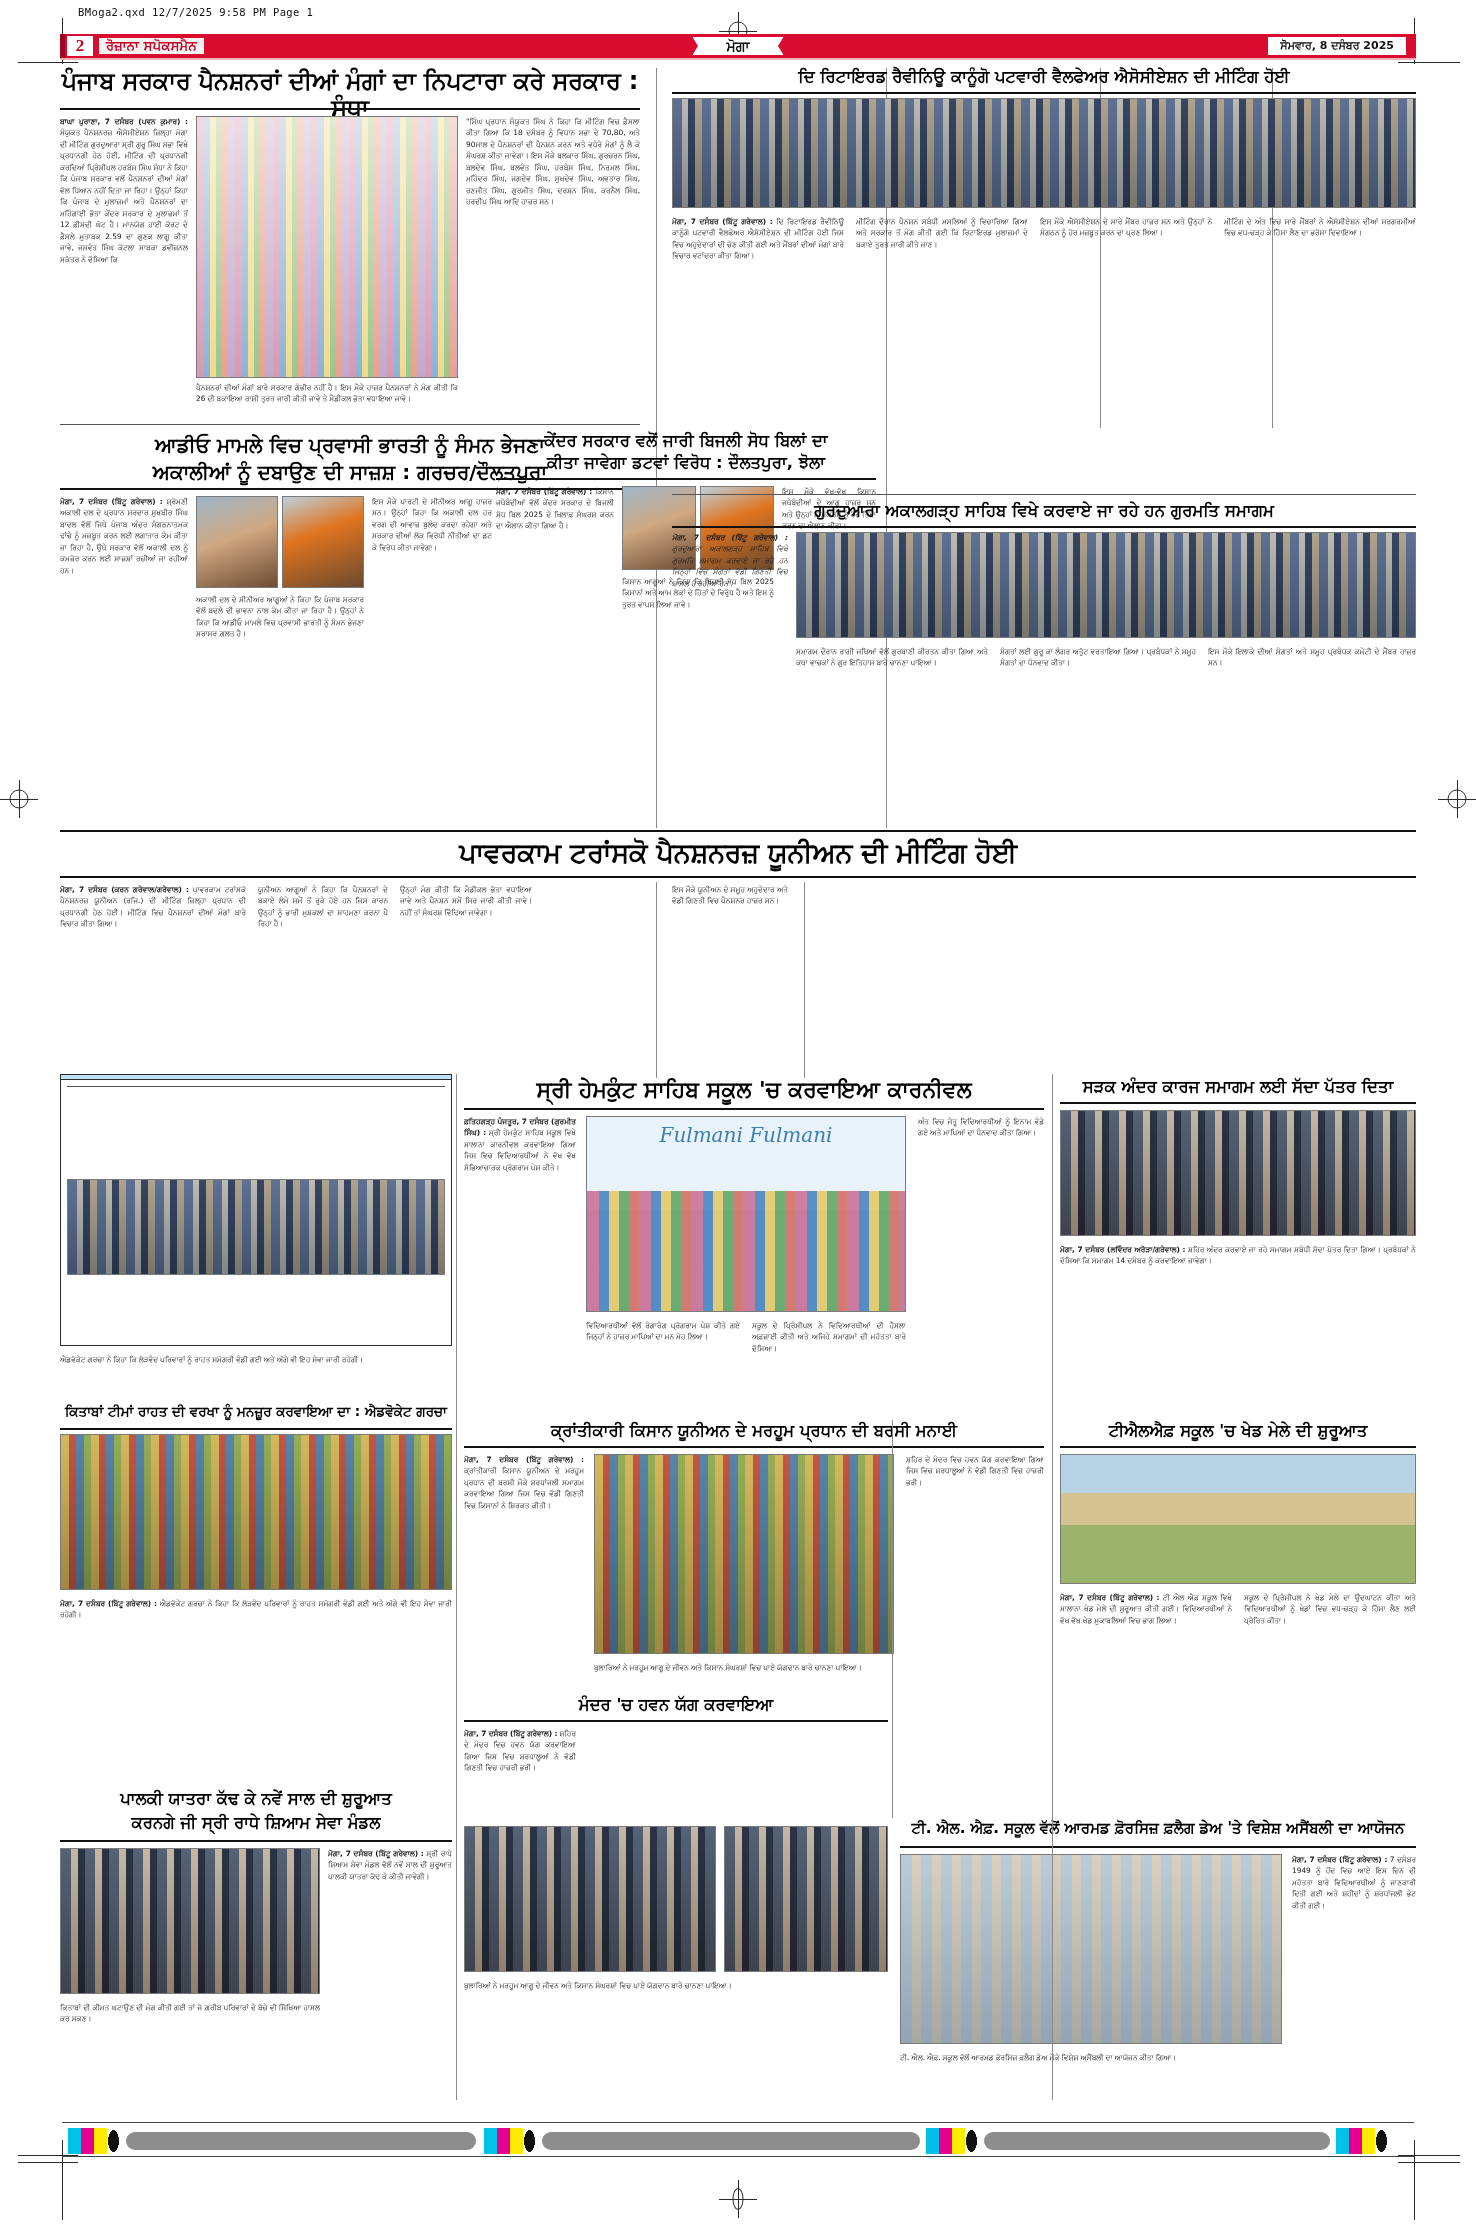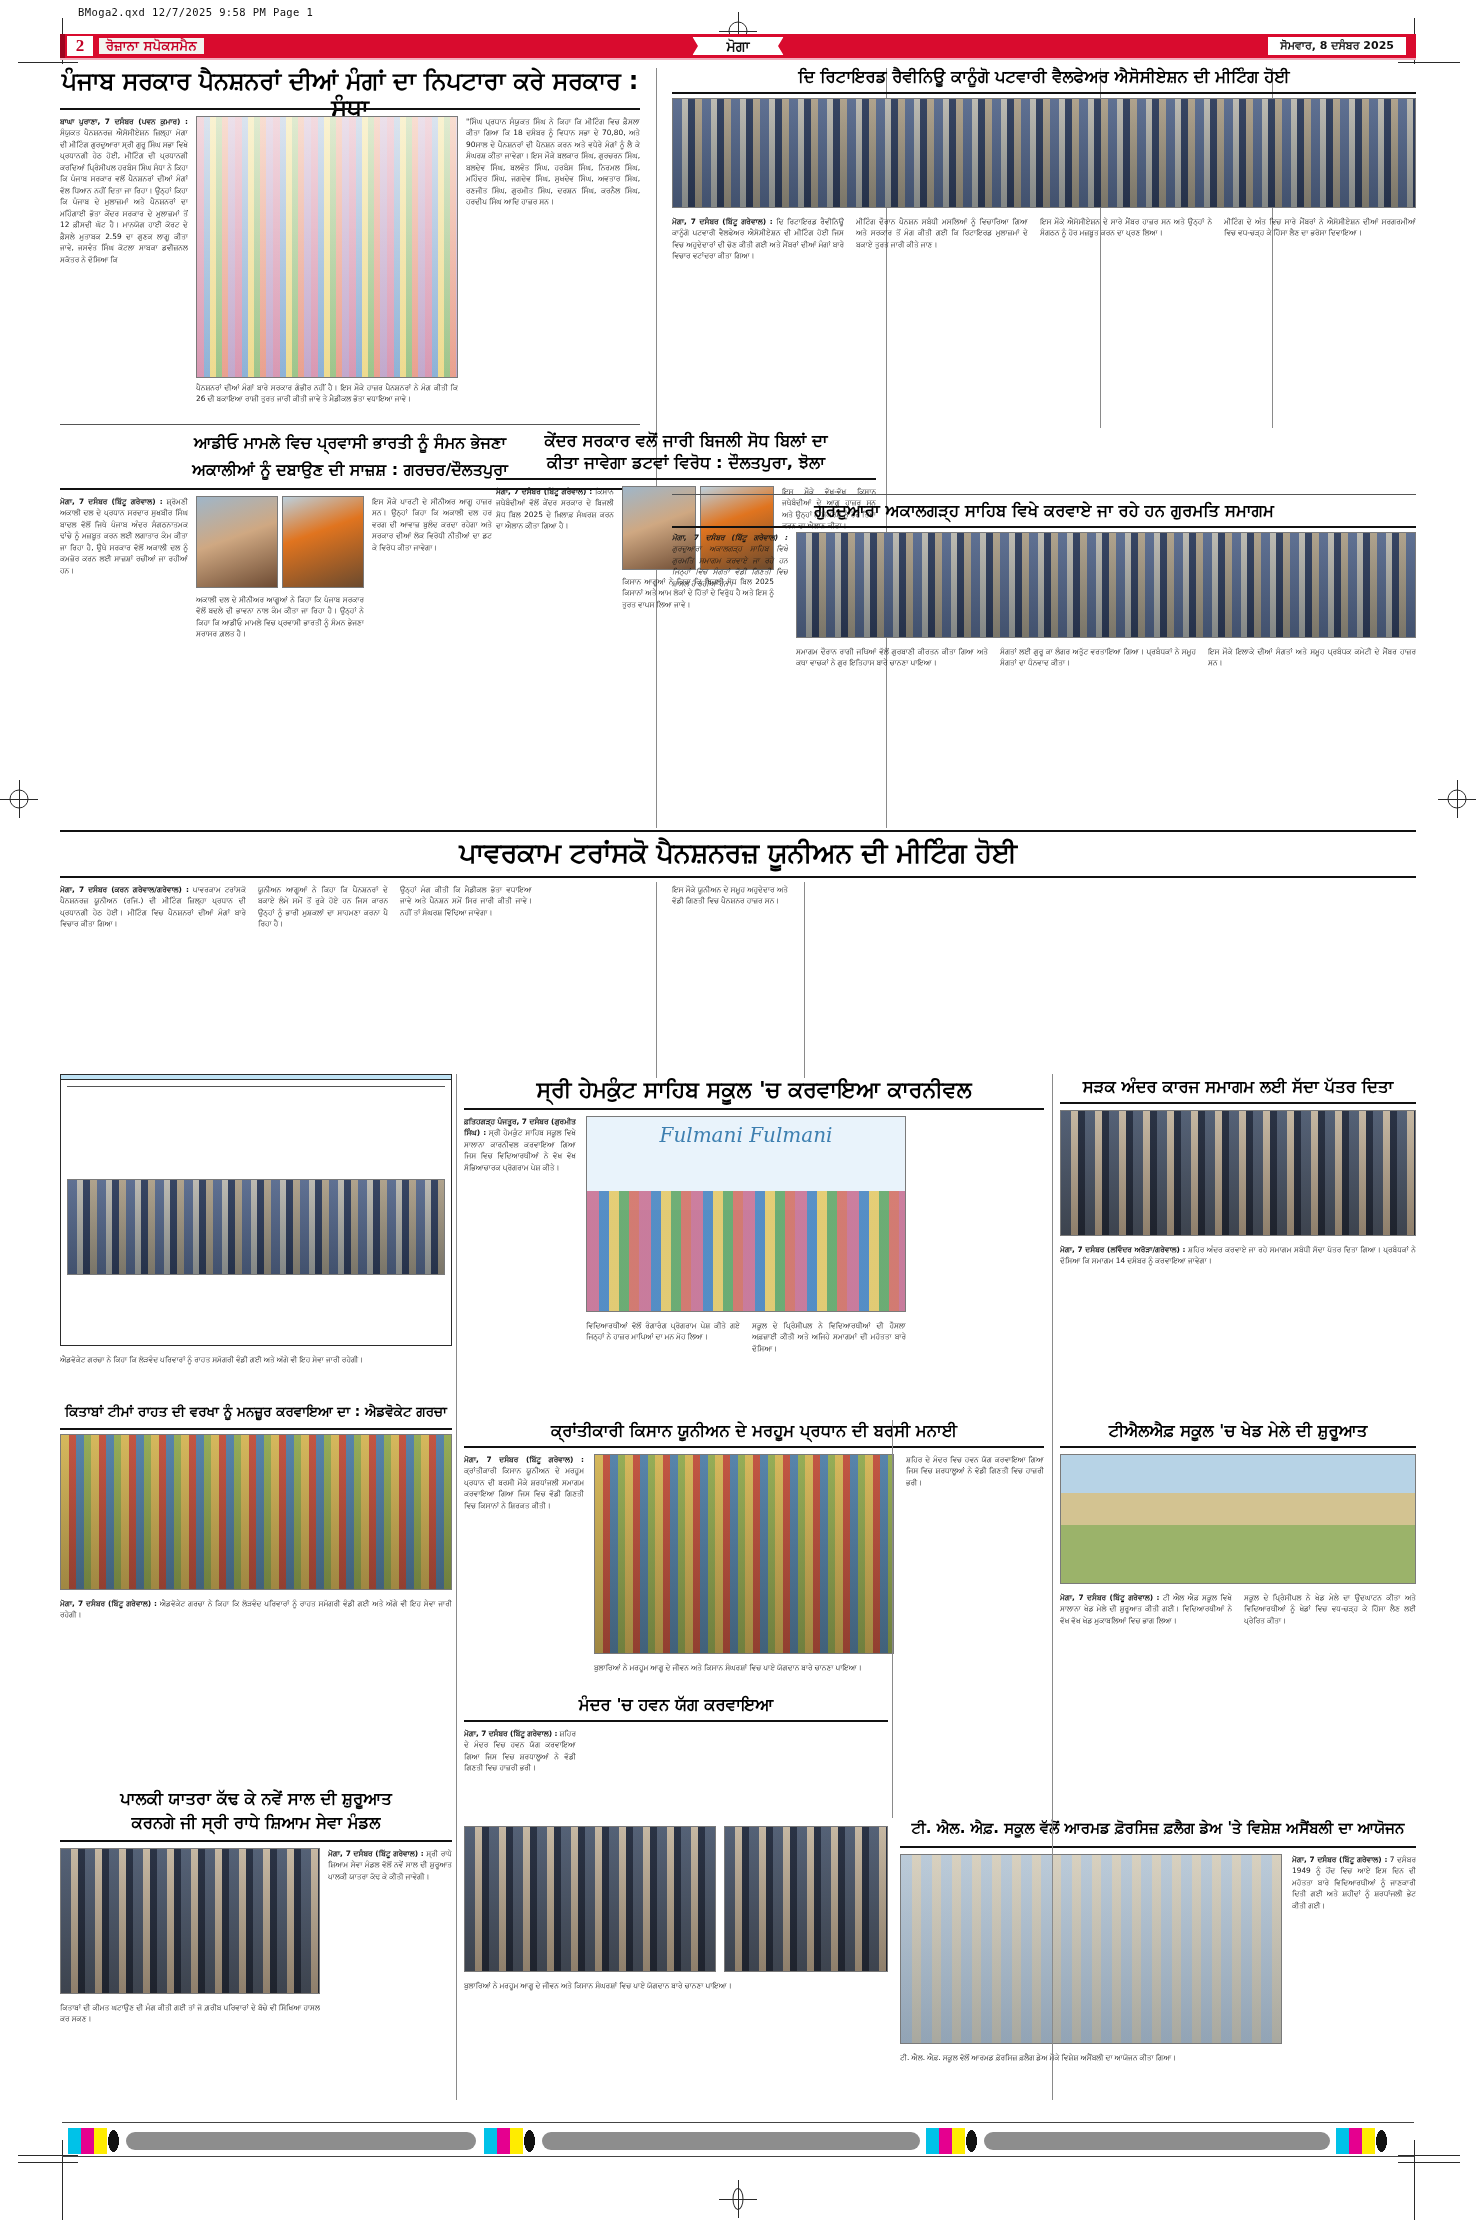--- a/index.html
+++ b/index.html
@@ -64,21 +64,21 @@
   
   .content { position:absolute; left:60px; top:64px; width:1356px; height:2040px; }
 
   
   .hl {
     font-weight:bold; text-align:center; color:#000;
     font-family:"DejaVu Sans","Liberation Sans",sans-serif;
     line-height:1.12;
   }
   .hl-xl{ font-size:24px; letter-spacing:-.2px; }
-  .hl-lg{ font-size:16px; }
+  .hl-lg{ font-size:20px; }
   .hl-md{ font-size:16.5px; }
   .hl-sm{ font-size:13.5px; }
 
   .rule { height:2px; background:#111; }
   .rule-thin { height:1px; background:#555; }
   .vrule { position:absolute; width:1px; background:#8a8a8a; }
 
   .body-col {
     font-size:7.4px; line-height:1.55; text-align:justify; color:#151515;
     font-family:"DejaVu Sans","Liberation Sans",sans-serif;
@@ -297,20 +297,21 @@
     <div class="body-col" style="position:absolute;left:404px;top:1052px;width:112px;height:300px;">
       <span class="dateline">ਫ਼ਤਿਹਗੜ੍ਹ ਪੰਜਤੂਰ, 7 ਦਸੰਬਰ (ਗੁਰਮੀਤ ਸਿੰਘ) :</span>
       <span>ਸ੍ਰੀ ਹੇਮਕੁੰਟ ਸਾਹਿਬ ਸਕੂਲ ਵਿਖੇ ਸਾਲਾਨਾ ਕਾਰਨੀਵਲ ਕਰਵਾਇਆ ਗਿਆ ਜਿਸ ਵਿਚ ਵਿਦਿਆਰਥੀਆਂ ਨੇ ਵੱਖ ਵੱਖ ਸੱਭਿਆਚਾਰਕ ਪ੍ਰੋਗਰਾਮ ਪੇਸ਼ ਕੀਤੇ।</span>
     </div>
     <div class="photo ph-banner" style="position:absolute;left:526px;top:1052px;width:320px;height:196px;">
       <div style="position:absolute;left:0;right:0;top:6px;text-align:center;font-size:20px;color:#3d7fb0;font-style:italic;font-family:'DejaVu Serif','Liberation Serif',serif;">Fulmani Fulmani</div>
       <div style="position:absolute;left:0;right:0;bottom:0;height:120px;background:repeating-linear-gradient(90deg,#c76a8e 0 12px,#3f7fbe 12px 22px,#e4c75f 22px 32px,#5aa35f 32px 42px,#d2695c 42px 52px);opacity:.85;"></div>
     </div>
     <div class="body-col" style="position:absolute;left:526px;top:1256px;width:154px;height:96px;">ਵਿਦਿਆਰਥੀਆਂ ਵੱਲੋਂ ਰੰਗਾਰੰਗ ਪ੍ਰੋਗਰਾਮ ਪੇਸ਼ ਕੀਤੇ ਗਏ ਜਿਨ੍ਹਾਂ ਨੇ ਹਾਜ਼ਰ ਮਾਪਿਆਂ ਦਾ ਮਨ ਮੋਹ ਲਿਆ।</div>
     <div class="body-col" style="position:absolute;left:692px;top:1256px;width:154px;height:96px;">ਸਕੂਲ ਦੇ ਪ੍ਰਿੰਸੀਪਲ ਨੇ ਵਿਦਿਆਰਥੀਆਂ ਦੀ ਹੌਸਲਾ ਅਫ਼ਜ਼ਾਈ ਕੀਤੀ ਅਤੇ ਅਜਿਹੇ ਸਮਾਗਮਾਂ ਦੀ ਮਹੱਤਤਾ ਬਾਰੇ ਦੱਸਿਆ।</div>
+    <div class="body-col" style="position:absolute;left:858px;top:1052px;width:126px;height:300px;">ਅੰਤ ਵਿਚ ਜੇਤੂ ਵਿਦਿਆਰਥੀਆਂ ਨੂੰ ਇਨਾਮ ਵੰਡੇ ਗਏ ਅਤੇ ਮਾਪਿਆਂ ਦਾ ਧੰਨਵਾਦ ਕੀਤਾ ਗਿਆ।</div>
 
     <div class="adbox" style="position:absolute;left:0;top:1010px;width:392px;height:272px;">
       <div class="adbar"></div>
       <div class="hl hl-sm" style="padding:4px 6px 2px;"></div>
       <div class="rule-thin" style="margin:0 6px;"></div>
       <div class="body-col" style="padding:4px 6px;height:90px;">
         <span class="dateline"></span>
         <span></span>
       </div>
       <div class="photo ph-group" style="margin:2px 6px;height:96px;"></div>

